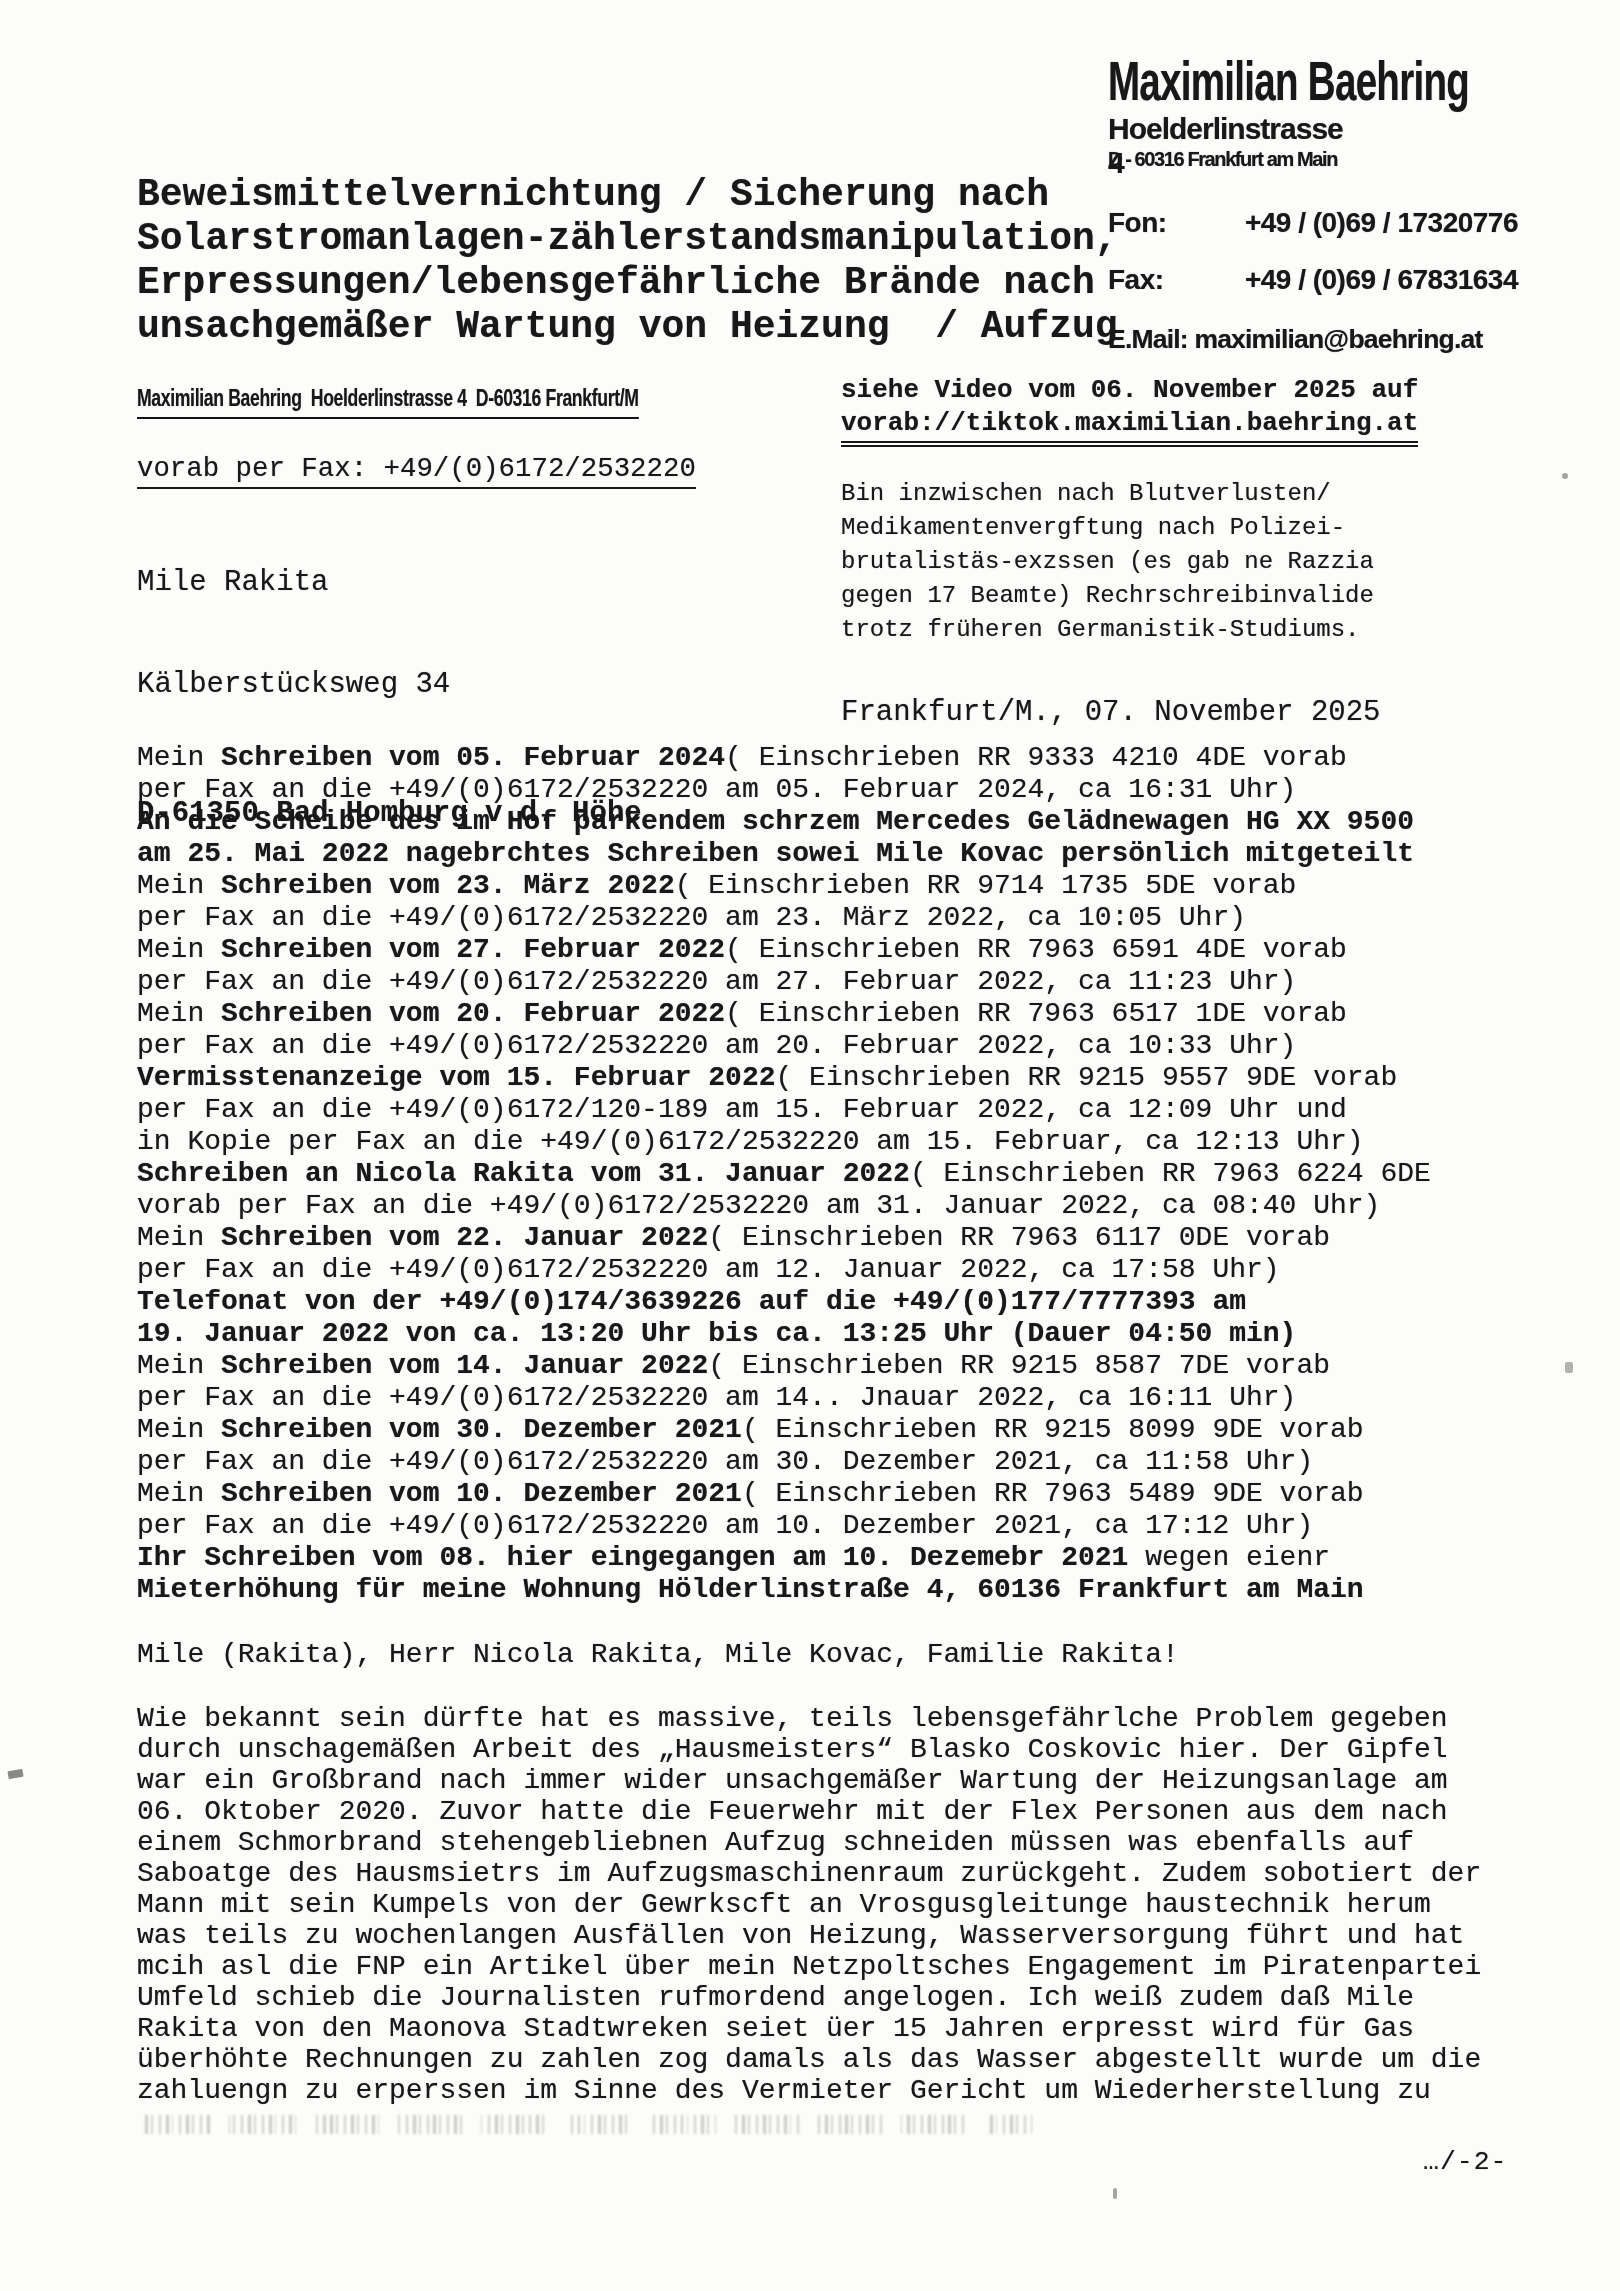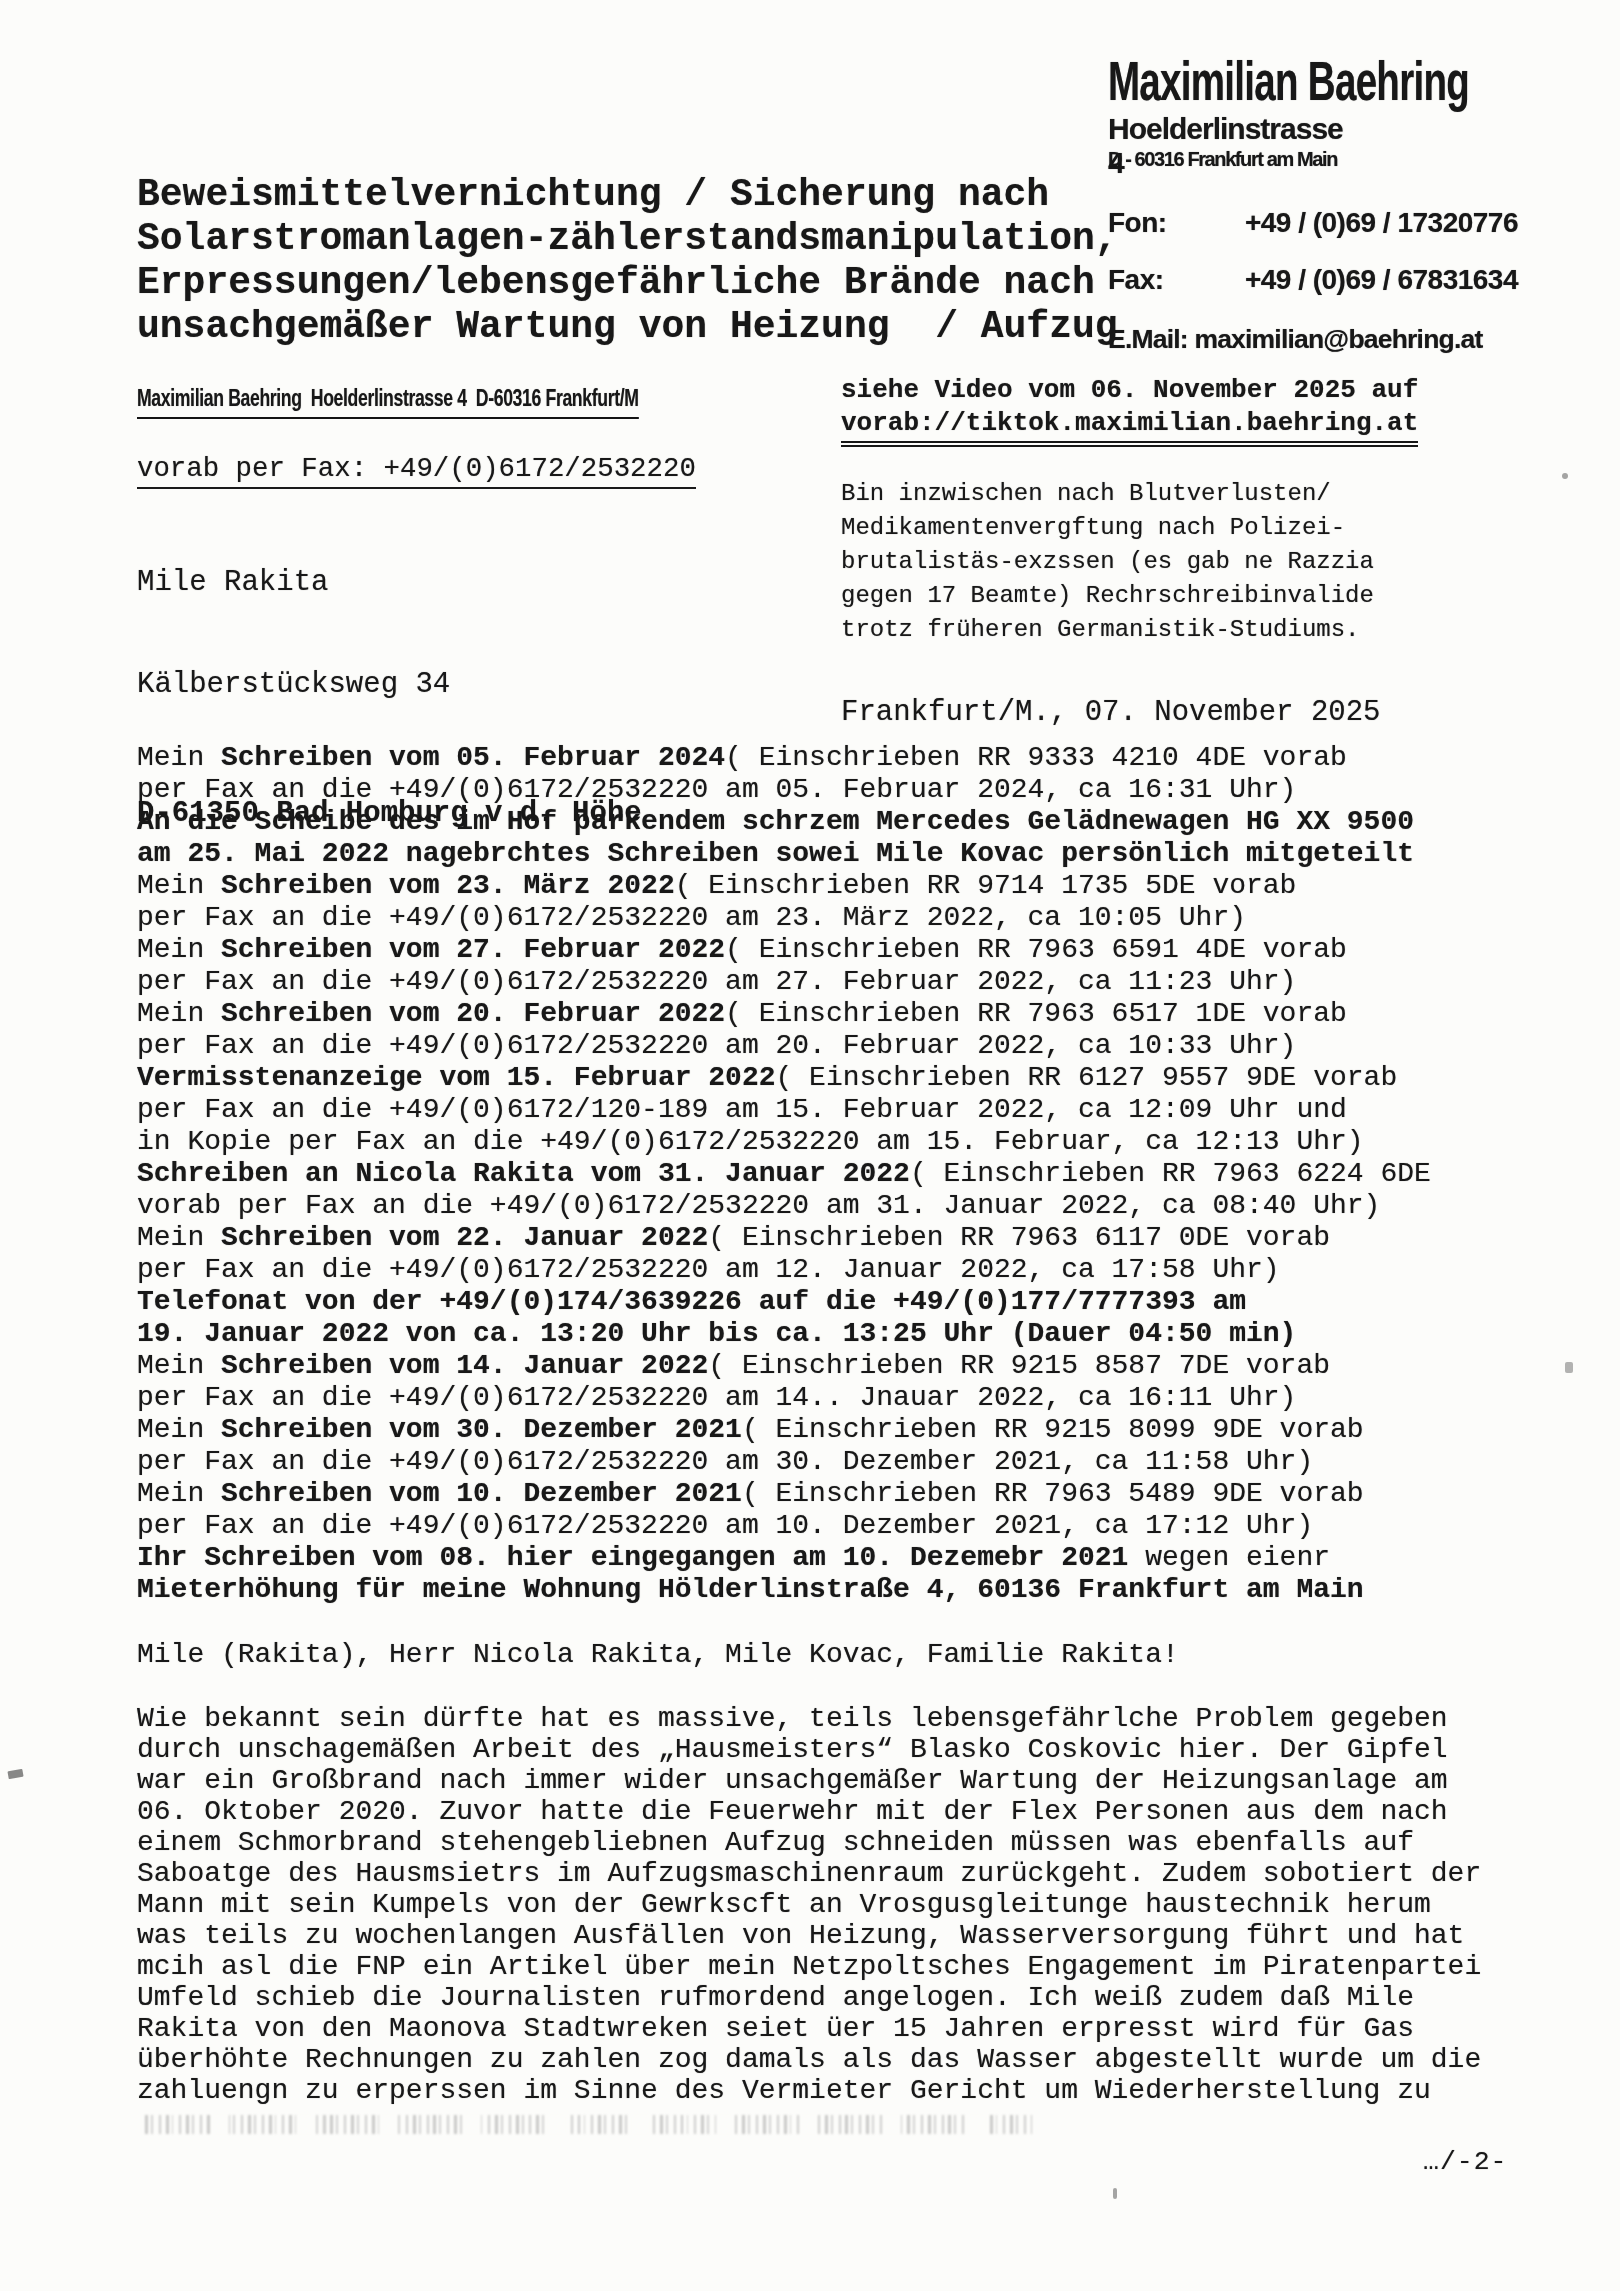--- a/index.html
+++ b/index.html
@@ -153,21 +153,21 @@
       <div class="line"><span>Mein </span><span class="b">Schreiben vom 05. Februar 2024</span><span>( Einschrieben RR 9333 4210 4DE vorab</span></div>
       <div class="line"><span>per Fax an die +49/(0)6172/2532220 am 05. Februar 2024, ca 16:31 Uhr)</span></div>
       <div class="line"><span class="b">An die Scheibe des im Hof parkendem schrzem Mercedes Gelädnewagen HG XX 9500</span></div>
       <div class="line"><span class="b">am 25. Mai 2022 nagebrchtes Schreiben sowei Mile Kovac persönlich mitgeteilt</span></div>
       <div class="line"><span>Mein </span><span class="b">Schreiben vom 23. März 2022</span><span>( Einschrieben RR 9714 1735 5DE vorab</span></div>
       <div class="line"><span>per Fax an die +49/(0)6172/2532220 am 23. März 2022, ca 10:05 Uhr)</span></div>
       <div class="line"><span>Mein </span><span class="b">Schreiben vom 27. Februar 2022</span><span>( Einschrieben RR 7963 6591 4DE vorab</span></div>
       <div class="line"><span>per Fax an die +49/(0)6172/2532220 am 27. Februar 2022, ca 11:23 Uhr)</span></div>
       <div class="line"><span>Mein </span><span class="b">Schreiben vom 20. Februar 2022</span><span>( Einschrieben RR 7963 6517 1DE vorab</span></div>
       <div class="line"><span>per Fax an die +49/(0)6172/2532220 am 20. Februar 2022, ca 10:33 Uhr)</span></div>
-      <div class="line"><span class="b">Vermisstenanzeige vom 15. Februar 2022</span><span>( Einschrieben RR 6127 9557 9DE vorab</span></div>
+      <div class="line"><span class="b">Vermisstenanzeige vom 15. Februar 2022</span><span>( Einschrieben RR 9215 9557 9DE vorab</span></div>
       <div class="line"><span>per Fax an die +49/(0)6172/120-189 am 15. Februar 2022, ca 12:09 Uhr und</span></div>
       <div class="line"><span>in Kopie per Fax an die +49/(0)6172/2532220 am 15. Februar, ca 12:13 Uhr)</span></div>
       <div class="line"><span class="b">Schreiben an Nicola Rakita vom 31. Januar 2022</span><span>( Einschrieben RR 7963 6224 6DE</span></div>
       <div class="line"><span>vorab per Fax an die +49/(0)6172/2532220 am 31. Januar 2022, ca 08:40 Uhr)</span></div>
       <div class="line"><span>Mein </span><span class="b">Schreiben vom 22. Januar 2022</span><span>( Einschrieben RR 7963 6117 0DE vorab</span></div>
       <div class="line"><span>per Fax an die +49/(0)6172/2532220 am 12. Januar 2022, ca 17:58 Uhr)</span></div>
       <div class="line"><span class="b">Telefonat von der +49/(0)174/3639226 auf die +49/(0)177/7777393 am</span></div>
       <div class="line"><span class="b">19. Januar 2022 von ca. 13:20 Uhr bis ca. 13:25 Uhr (Dauer 04:50 min)</span></div>
       <div class="line"><span>Mein </span><span class="b">Schreiben vom 14. Januar 2022</span><span>( Einschrieben RR 9215 8587 7DE vorab</span></div>
       <div class="line"><span>per Fax an die +49/(0)6172/2532220 am 14.. Jnauar 2022, ca 16:11 Uhr)</span></div>

